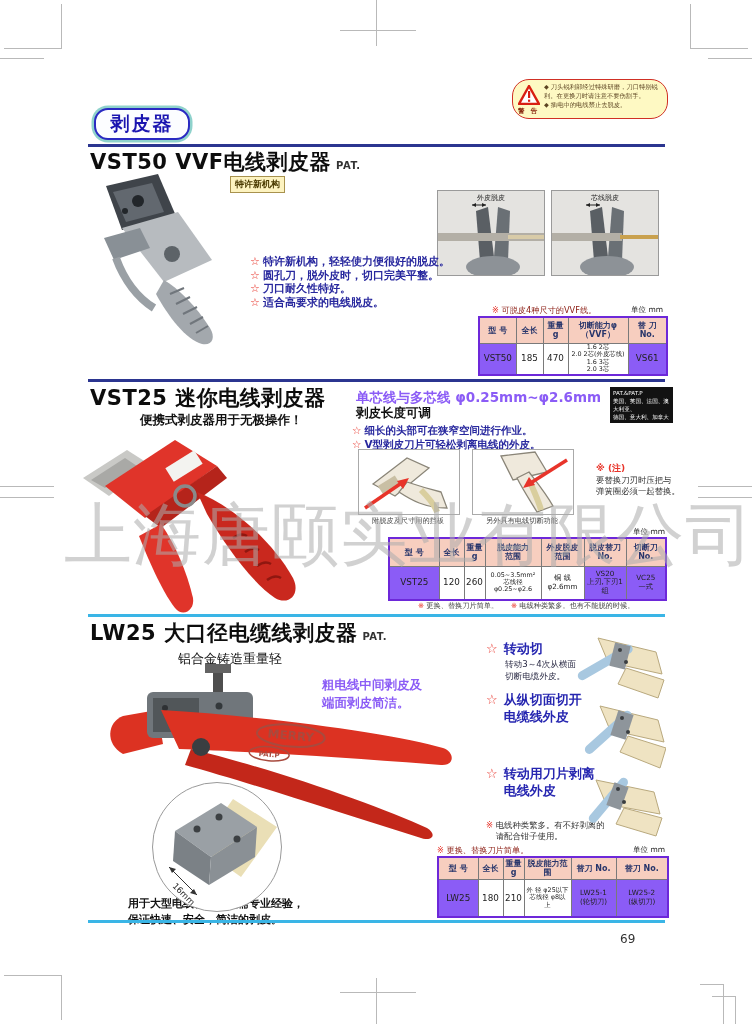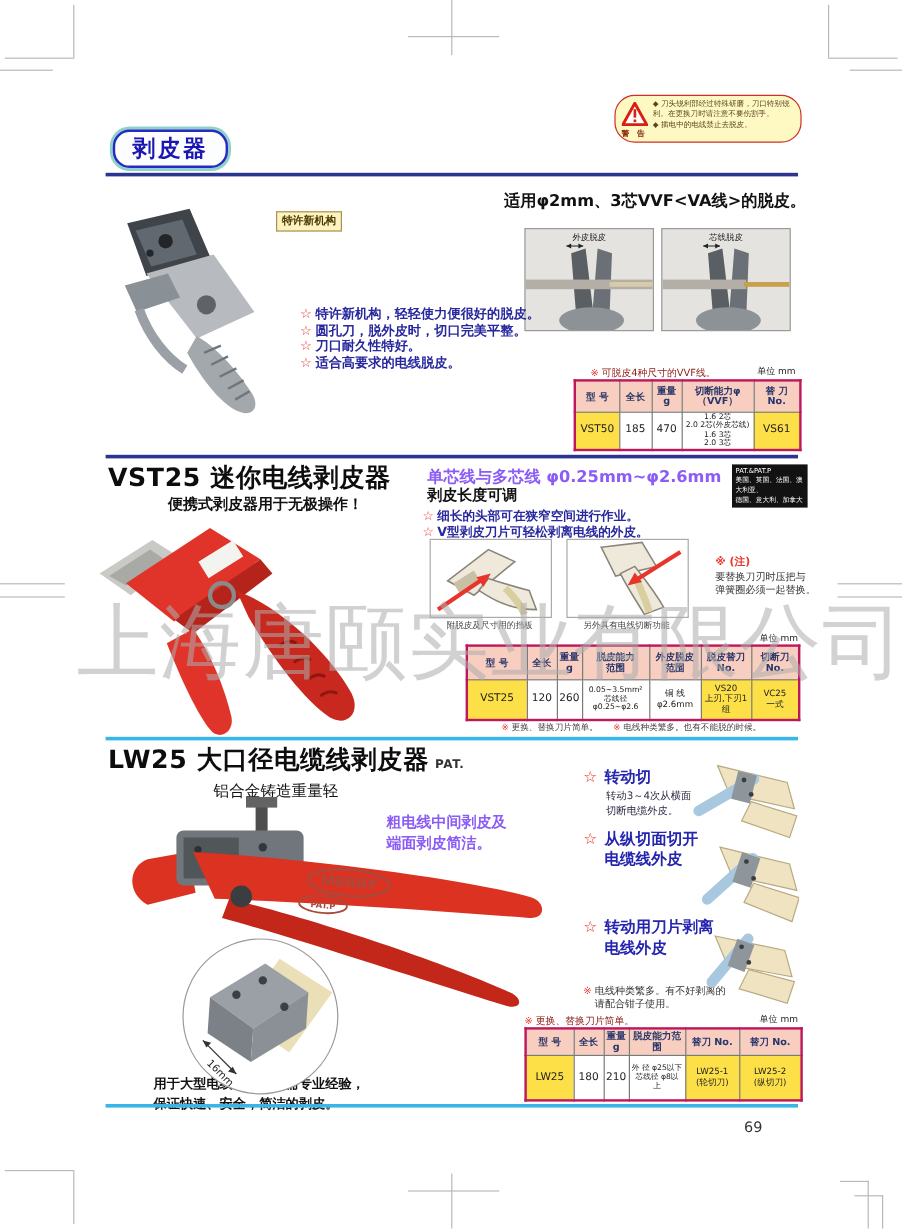--- a/index.html
+++ b/index.html
@@ -30,26 +30,26 @@
             color:#28289e;line-height:13.5px;}
   .featlist .star{color:#e8342a;margin-right:3px;font-weight:normal;}
   .photo{position:absolute;background:#e4e3e0;border:1px solid #9a9a9a;}
   .photo .plabel{position:absolute;top:2px;left:0;right:0;text-align:center;font-size:7px;color:#222;}
   .linebox{position:absolute;background:#ffffff;border:1px solid #aaa;}
   .cap7{position:absolute;font-size:7.2px;color:#444;}
   .rednote{color:#e8342a;}
   .unit{position:absolute;font-size:7.5px;color:#222;}
   .tnote{position:absolute;font-size:8.2px;color:#8a1a10;}
   .tnote .star{color:#e8342a;}
-  .spec{position:absolute;border-collapse:collapse;table-layout:fixed;background:#fff;border:2px solid #be185d;}
+  .spec{position:absolute;border-collapse:collapse;table-layout:fixed;background:#fff;border:2px solid #6d28d9;}
   .spec th{background:#f7cebf;border:1px solid #7a7a7a;font-size:8px;line-height:1.18;color:#27356b;
            font-weight:bold;white-space:pre-line;padding:1px 0;vertical-align:middle;}
   .spec td{border:1px solid #7a7a7a;font-size:8.8px;text-align:center;white-space:pre-line;
            color:#222;vertical-align:middle;line-height:1.2;}
-  .spec td.shade{background:#fde047;}
+  .spec td.shade{background:#8b5cf6;}
   .spec td.tiny{font-size:6.4px;text-align:center;padding:0 2px;line-height:1.15;}
   .spec td.small2{font-size:7.2px;line-height:1.2;}
   .blackbox{position:absolute;left:610px;top:387px;width:57px;background:#121212;color:#fff;
             font-size:5.6px;line-height:1.45;padding:2px 3px;}
   .blue-head{position:absolute;font-weight:bold;color:#8b5cf6;}
   .sec3feat{position:absolute;font-size:13px;font-weight:bold;color:#2525b0;line-height:1.3;}
   .sec3feat .star{color:#e8342a;margin-right:6px;}
   .sec3desc{position:absolute;font-size:8.6px;color:#2a2a44;line-height:1.35;}
   .note9{position:absolute;font-size:8.4px;color:#333;line-height:1.35;}
   .watermark{position:absolute;left:64px;top:490px;width:660px;font-size:68px;color:#adadad;
@@ -94,21 +94,23 @@
     <div class="warn-label">警 告</div>
     <div class="warn-lines">
       <div>◆ 刀头锐利部经过特殊研磨，刀口特别锐利。在更换刀时请注意不要伤割手。</div>
       <div>◆ 插电中的电线禁止去脱皮。</div>
     </div>
   </div>
 
   <div class="cat">剥皮器</div>
 
   <div class="rule" style="top:144px"></div>
-  <div class="abs bold13" style="left:420px;top:159px">适用φ2mm、3芯VVF&lt;VA线&gt;的脱皮。</div>
+  <div class="h1" style="left:90px;top:148px">
+    <span>VST50 VVF电线剥皮器</span><span class="pat">PAT.</span>
+  </div>
   <div class="badge">特许新机构</div>
 
   <svg class="abs" style="left:92px;top:168px" width="175" height="180" viewBox="0 0 175 180">
     <polygon fill="#3f444a" points="14,18 66,6 84,48 30,62"></polygon>
     <polygon fill="#62686f" points="21,24 60,15 72,44 34,54"></polygon>
     <circle cx="46" cy="33" r="6" fill="#22262a"></circle>
     <circle cx="33" cy="43" r="3" fill="#22262a"></circle>
     <polygon fill="#b7bbbf" points="30,60 86,44 120,92 72,114"></polygon>
     <polygon fill="#899096" points="12,70 48,60 58,80 22,92"></polygon>
     <path d="M24,90 C32,112 46,130 62,140" stroke="#9aa0a5" stroke-width="8" fill="none"></path>

